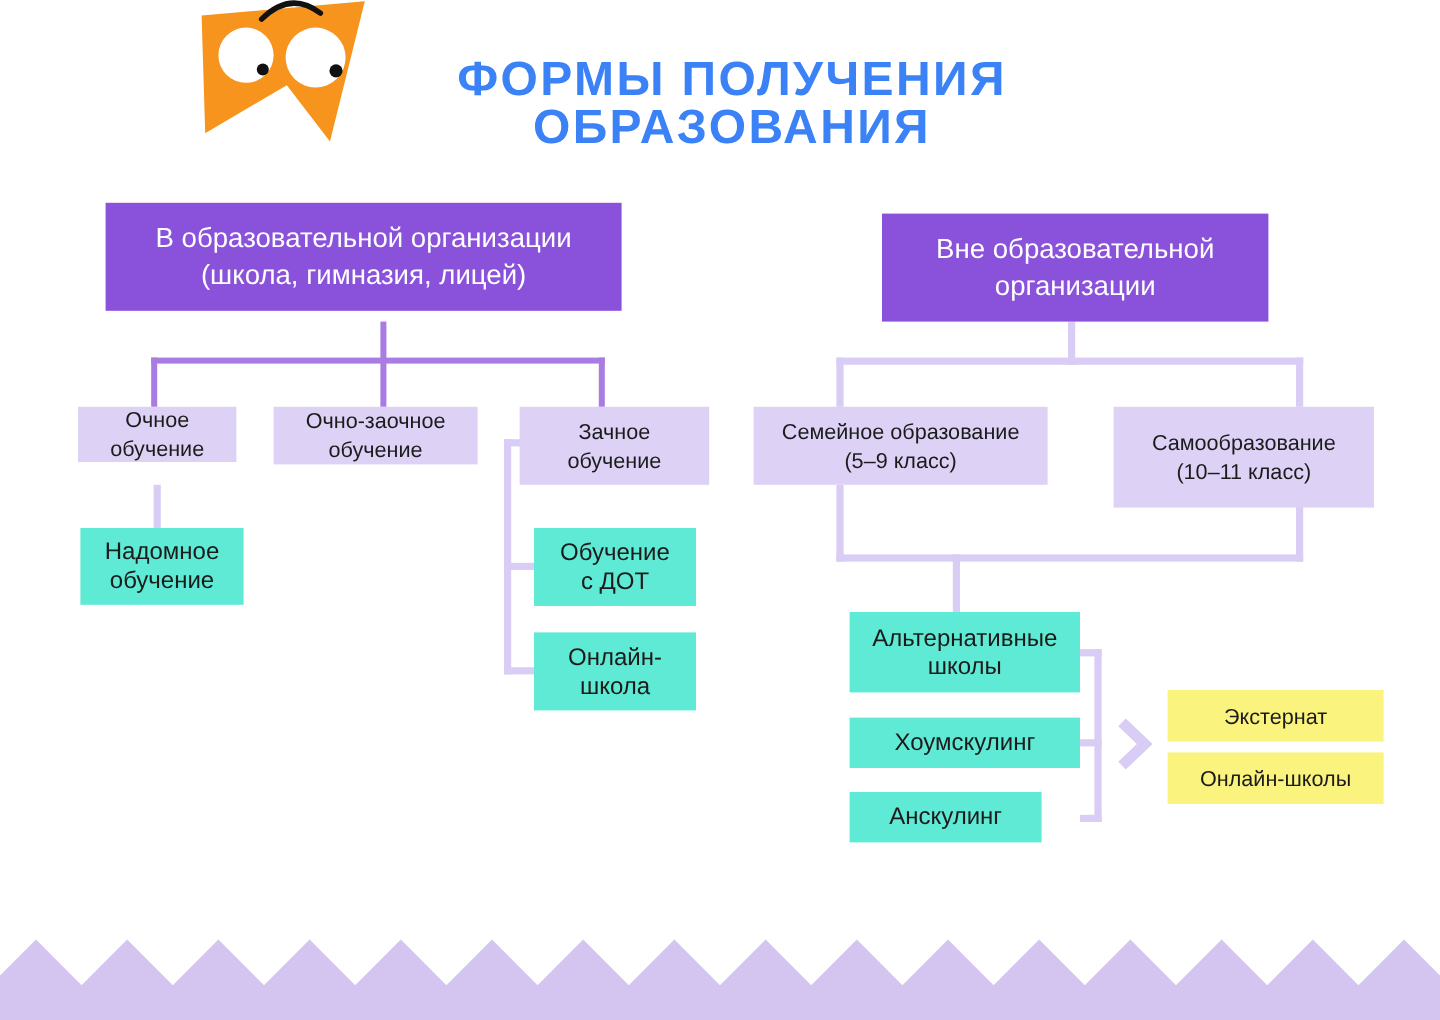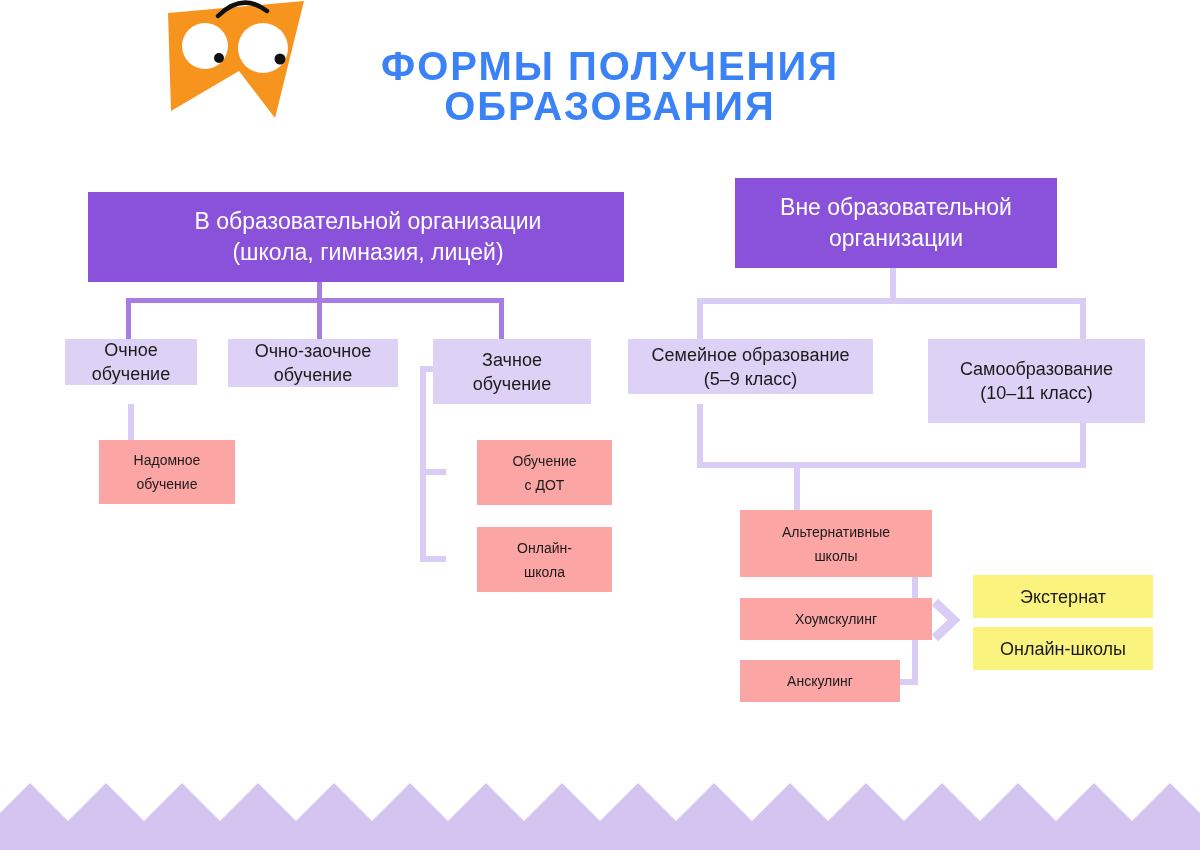--- a/index.html
+++ b/index.html
@@ -11,21 +11,21 @@
     position:absolute; left:300px; top:46px; width:620px;
     text-align:center; color:#3b82f6; font-weight:bold;
     font-size:40px; line-height:40px; letter-spacing:2px;
   }
   .box {
     position:absolute; display:flex; align-items:center; justify-content:center;
     text-align:center; white-space:pre-line; color:#1b1b1b;
   }
   .box.purple   { background:#8A51DA; color:#ffffff; font-size:23px; line-height:31px; }
   .box.lavender { background:#DDD2F6; font-size:18px; line-height:24px; }
-  .box.blue     { background:#fca5a5; font-size:14px; line-height:24px;margin-left:32px; }
+  .box.blue     { background:#5eead4; font-size:20px; line-height:24px; }
   .box.yellow   { background:#FAF37D; font-size:18px; line-height:24px; }
   .line  { position:absolute; background:#D9CCF5; }
   .line.strong { background:#A87CE2; }
   .abs { position:absolute; }
 </style>
 </head>
 <body>
 
 <div class="canvas">
 
@@ -65,40 +65,40 @@
 
   <div class="line" style="left:900px; top:541px; width:18px; height:6px;"></div>
   <div class="line" style="left:912px; top:541px; width:6px;  height:144px;"></div>
   <div class="line" style="left:900px; top:616px; width:18px; height:6px;"></div>
   <div class="line" style="left:900px; top:679px; width:18px; height:6px;"></div>
 
   <svg class="abs" style="left:930px; top:597px;" width="34" height="46" viewBox="0 0 34 46">
     <path d="M5,5 L24,23 L5,41" stroke="#D9CCF5" stroke-width="9" fill="none"></path>
   </svg>
 
-  <div class="box purple" style="left:88px;  top:192px; width:512px; height:90px;padding-left:24px;">В образовательной организации
+  <div class="box purple" style="left:88px;  top:169px; width:430px; height:90px;">В образовательной организации
 (школа, гимназия, лицей)</div>
   <div class="box purple" style="left:735px; top:178px; width:322px; height:90px;">Вне образовательной
 организации</div>
 
   <div class="box lavender" style="left:65px;  top:339px; width:132px; height:46px;">Очное
 обучение</div>
   <div class="box lavender" style="left:228px; top:339px; width:170px; height:48px;">Очно-заочное
 обучение</div>
   <div class="box lavender" style="left:433px; top:339px; width:158px; height:65px;">Зачное
 обучение</div>
 
   <div class="box blue" style="left:67px;  top:440px; width:136px; height:64px;">Надомное
 обучение</div>
   <div class="box blue" style="left:445px; top:440px; width:135px; height:65px;">Обучение
 с ДОТ</div>
   <div class="box blue" style="left:445px; top:527px; width:135px; height:65px;">Онлайн-
 школа</div>
 
-  <div class="box lavender" style="left:628px; top:339px; width:245px; height:55px;">Семейное образование
+  <div class="box lavender" style="left:628px; top:339px; width:245px; height:65px;">Семейное образование
 (5–9 класс)</div>
   <div class="box lavender" style="left:928px; top:339px; width:217px; height:84px;">Самообразование
 (10–11 класс)</div>
 
   <div class="box blue" style="left:708px; top:510px; width:192px; height:67px;">Альтернативные
 школы</div>
   <div class="box blue" style="left:708px; top:598px; width:192px; height:42px;">Хоумскулинг</div>
   <div class="box blue" style="left:708px; top:660px; width:160px; height:42px;">Анскулинг</div>
 
   <div class="box yellow" style="left:973px; top:575px; width:180px; height:43px;">Экстернат</div>

